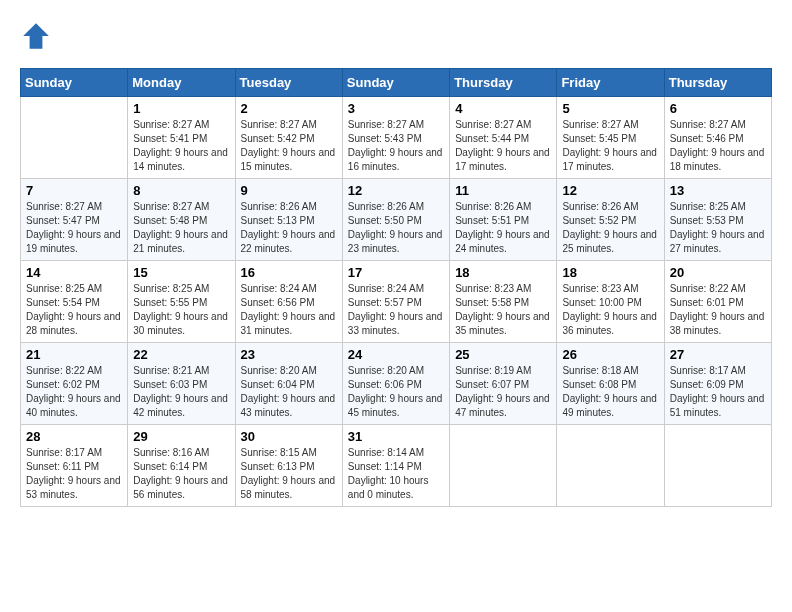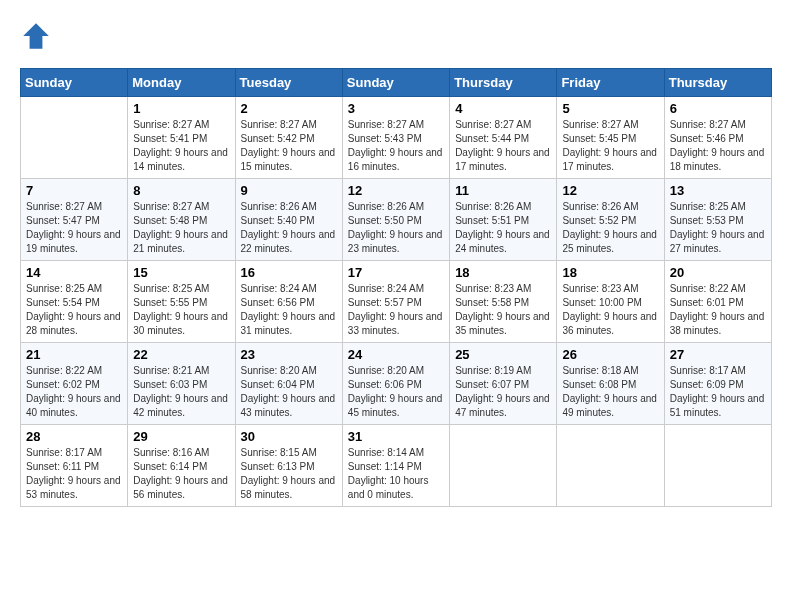--- a/index.html
+++ b/index.html
@@ -184,21 +184,21 @@
         <div class="day-info">
           <span>Sunrise: 8:27 AM</span><br>
           <span>Sunset: 5:48 PM</span><br>
           <span>Daylight: 9 hours and 21 minutes.</span>
         </div>
         </td>
         <td>
           <span class="day-number">9</span>
         <div class="day-info">
           <span>Sunrise: 8:26 AM</span><br>
-          <span>Sunset: 5:40 PM</span><br>
+          <span>Sunset: 5:13 PM</span><br>
           <span>Daylight: 9 hours and 22 minutes.</span>
         </div>
         </td>
         <td>
           <span class="day-number">12</span>
         <div class="day-info">
           <span>Sunrise: 8:26 AM</span><br>
           <span>Sunset: 5:50 PM</span><br>
           <span>Daylight: 9 hours and 23 minutes.</span>
         </div>

